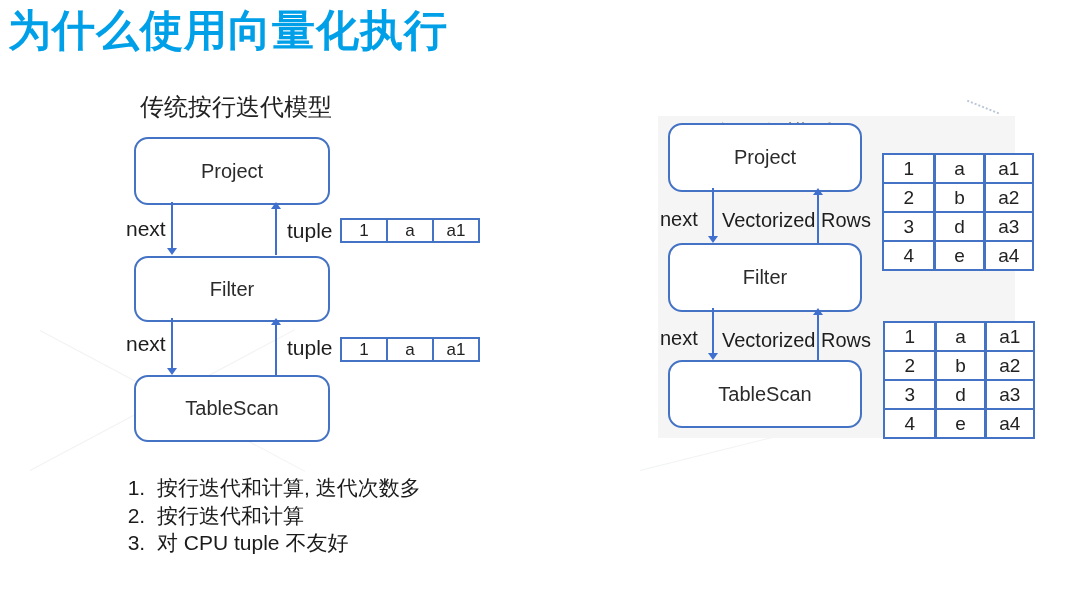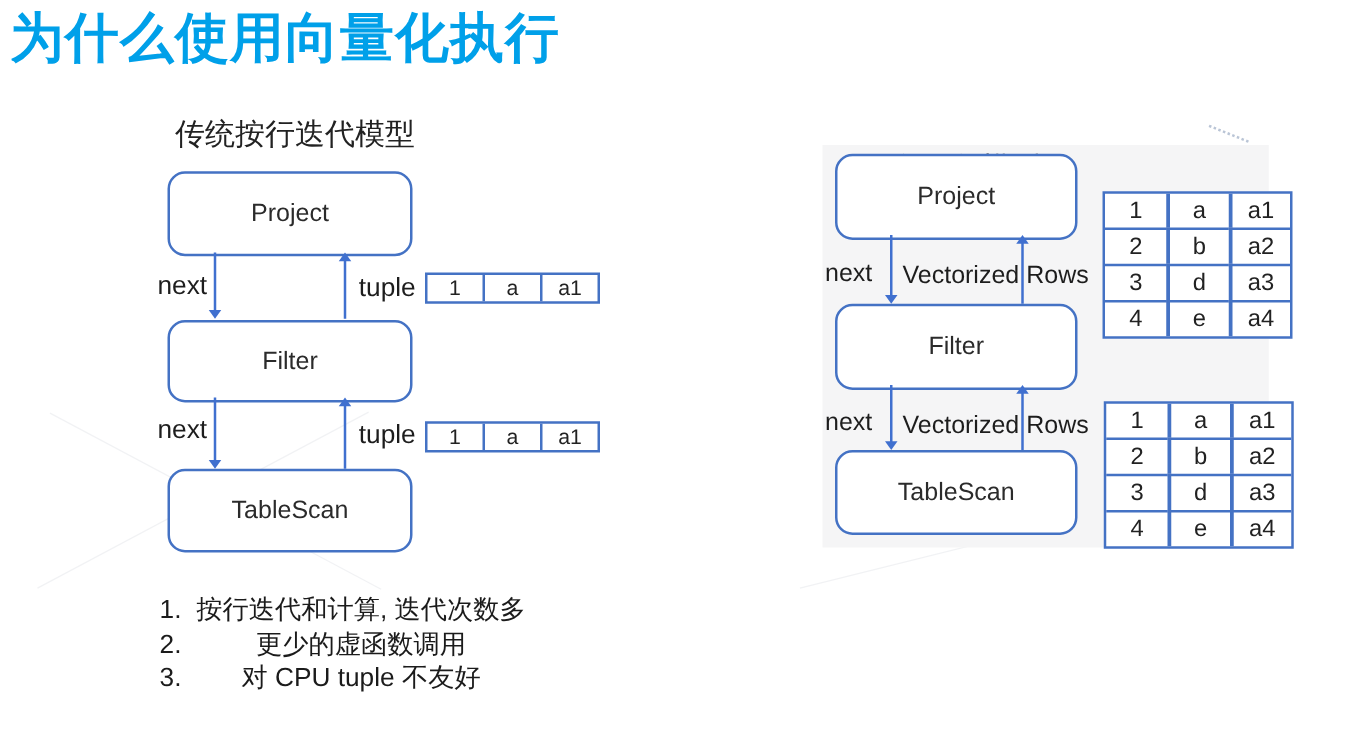--- a/index.html
+++ b/index.html
@@ -49,21 +49,21 @@
   .vtable .cell{
     height:27px;line-height:27px;text-align:center;font-size:19px;color:#222;
     border-left:3px solid #4472C4;border-top:2px solid #4472C4;
   }
   .vtable .cell.c0{border-left:none;}
   .vtable .cell.r0{border-top:none;}
   .notes{
     position:absolute;margin:0;padding-left:37px;font-size:21px;
     line-height:27.5px;color:#1b1b1b;white-space:nowrap;
   }
-  .notes li{padding-left:6px;text-align:center;}
+  .notes li{padding-left:6px;}
   .wm{
     position:absolute;background:rgba(120,130,150,0.10);height:1px;
     transform-origin:left center;pointer-events:none;
   }
   .squiggle{
     position:absolute;left:966px;top:106px;width:34px;height:0;
     border-top:2px dotted rgba(130,150,180,0.55);transform:rotate(22deg);
   }
 </style>
 </head>
@@ -109,21 +109,21 @@
     <div class="cell">a</div>
     <div class="cell">a1</div>
   </div>
 
   <div class="op-box" style="left:134px;top:375px;width:192px;height:63px;">
     <span>TableScan</span>
   </div>
 
   <ol class="notes" style="left:114px;top:474px;">
     <li>按行迭代和计算, 迭代次数多</li>
-    <li>更少的虚函数调用</li>
+    <li>按行迭代和计算</li>
     <li>对 CPU tuple 不友好</li>
   </ol>
 
   <div class="panel" style="left:658px;top:116px;width:357px;height:322px;"></div>
 
   <div class="section-heading" style="left:713px;top:82px;margin-top:36px;">向量化模型</div>
 
   <div class="op-box" style="left:668px;top:123px;width:190px;height:65px;">
     <span>Project</span>
   </div>

